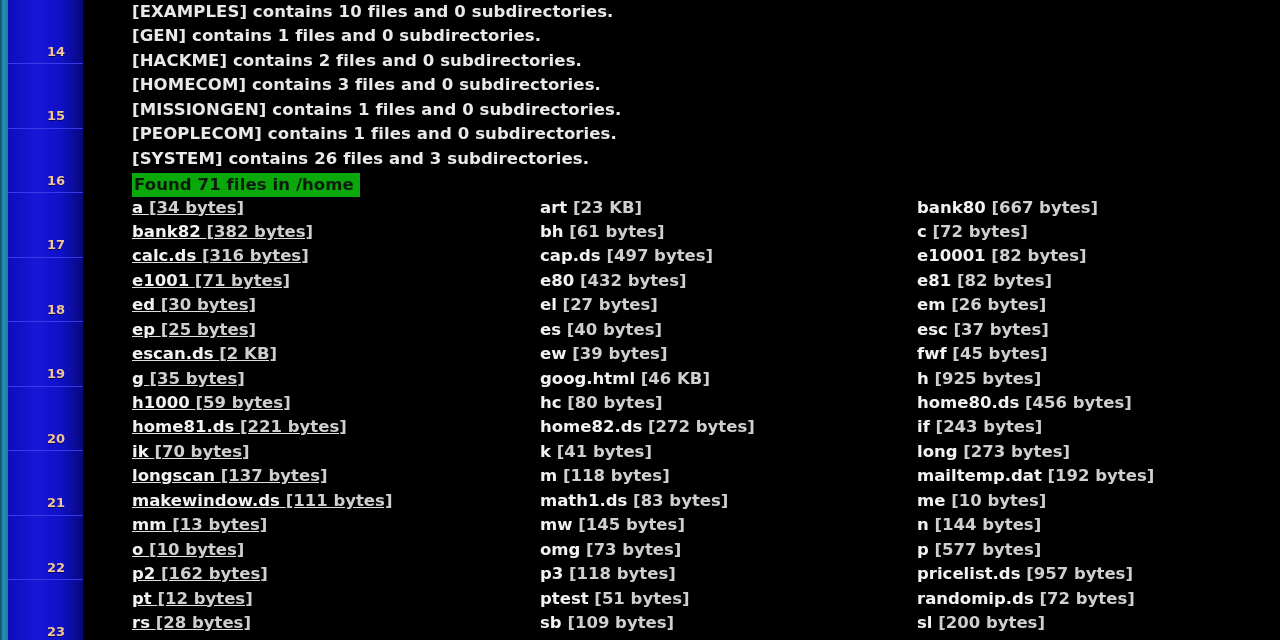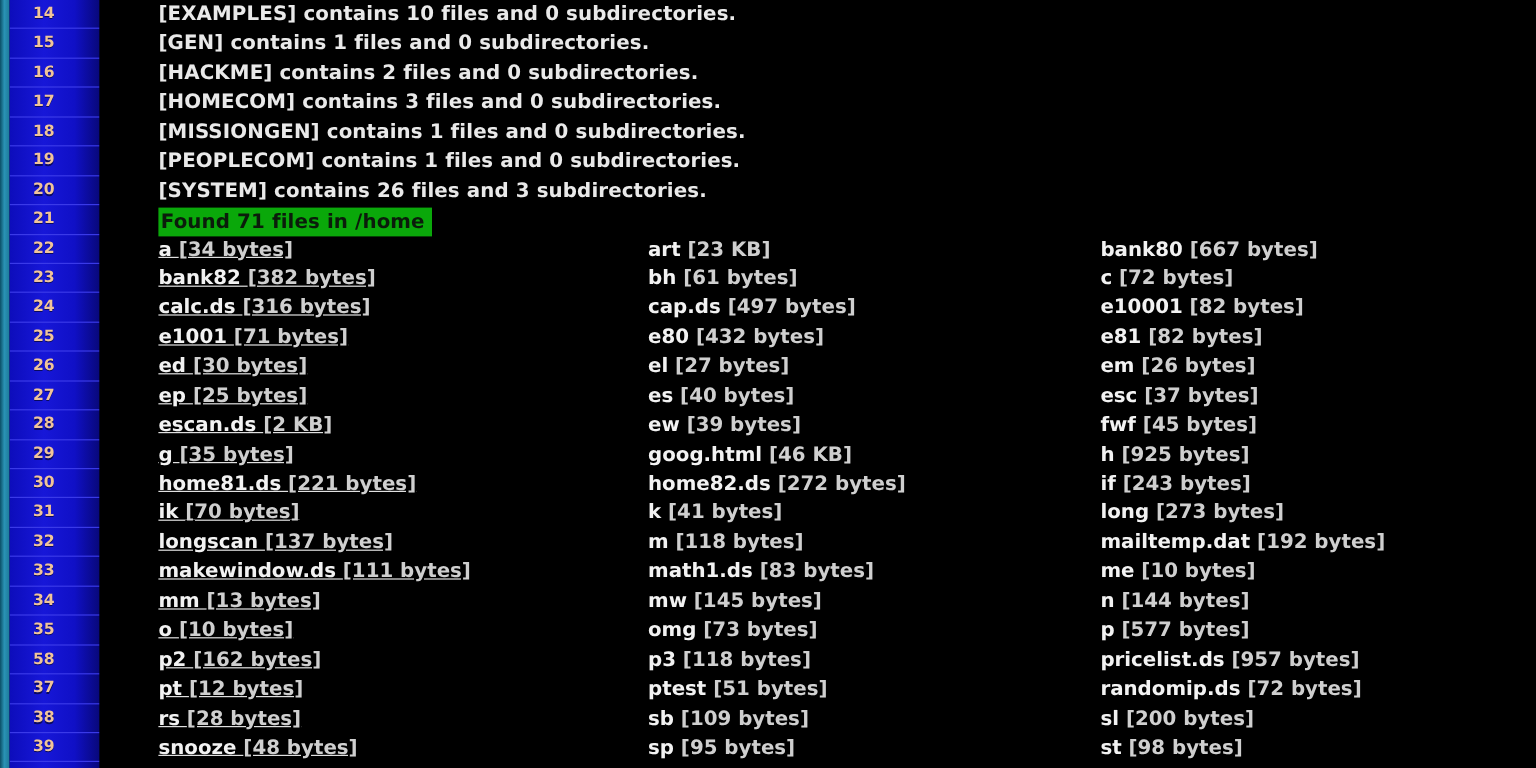--- a/index.html
+++ b/index.html
@@ -35,28 +35,29 @@
     left: 8px; top: 0;
     width: 75px;
     height: 640px;
     background: linear-gradient(to right, #0d0dbb 0%, #1717d8 38%, #1010c6 72%, #08087a 100%);
     overflow: hidden;
   }
   #gutter-inner { position: relative; }
   .gutter-row {
     height: 24.45px;
     line-height: 24.45px;
-    text-align: center;
+    text-align: right;
     padding-right: 18px;
     font-family: "DejaVu Sans", sans-serif;
     font-size: 13px;
     font-weight: bold;
     color: #f0c49a;
     border-bottom: 1px solid #3a3ae8;
     text-shadow: 0 1px 0 rgba(0,0,0,0.55);
+    margin-top: 40px;
   }
 
   
   #console {
     position: absolute;
     left: 83px; top: 0;
     width: 1129px;
     height: 640px;
     background: #000000;
     overflow: hidden;
@@ -199,20 +200,25 @@
           <span class="cell col0"><span class="fname">escan.ds </span><span class="fsize">[2 KB]</span></span>
           <span class="cell col1"><span class="fname">ew </span><span class="fsize">[39 bytes]</span></span>
           <span class="cell col2"><span class="fname">fwf </span><span class="fsize">[45 bytes]</span></span>
         </div>
         <div class="filerow">
           <span class="cell col0"><span class="fname">g </span><span class="fsize">[35 bytes]</span></span>
           <span class="cell col1"><span class="fname">goog.html </span><span class="fsize">[46 KB]</span></span>
           <span class="cell col2"><span class="fname">h </span><span class="fsize">[925 bytes]</span></span>
         </div>
         <div class="filerow">
+          <span class="cell col0"><span class="fname">h1000 </span><span class="fsize">[59 bytes]</span></span>
+          <span class="cell col1"><span class="fname">hc </span><span class="fsize">[80 bytes]</span></span>
+          <span class="cell col2"><span class="fname">home80.ds </span><span class="fsize">[456 bytes]</span></span>
+        </div>
+        <div class="filerow">
           <span class="cell col0"><span class="fname">home81.ds </span><span class="fsize">[221 bytes]</span></span>
           <span class="cell col1"><span class="fname">home82.ds </span><span class="fsize">[272 bytes]</span></span>
           <span class="cell col2"><span class="fname">if </span><span class="fsize">[243 bytes]</span></span>
         </div>
         <div class="filerow">
           <span class="cell col0"><span class="fname">ik </span><span class="fsize">[70 bytes]</span></span>
           <span class="cell col1"><span class="fname">k </span><span class="fsize">[41 bytes]</span></span>
           <span class="cell col2"><span class="fname">long </span><span class="fsize">[273 bytes]</span></span>
         </div>
         <div class="filerow">

